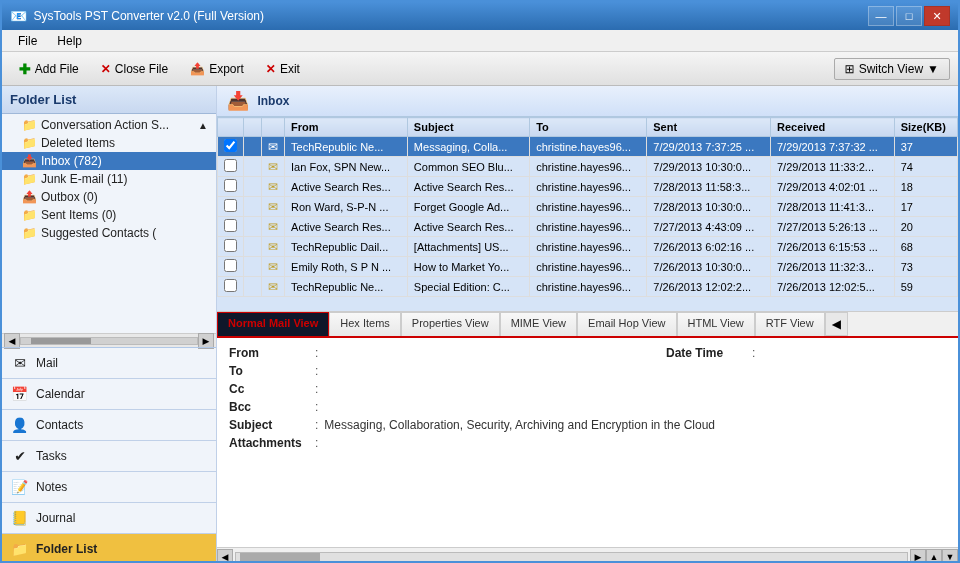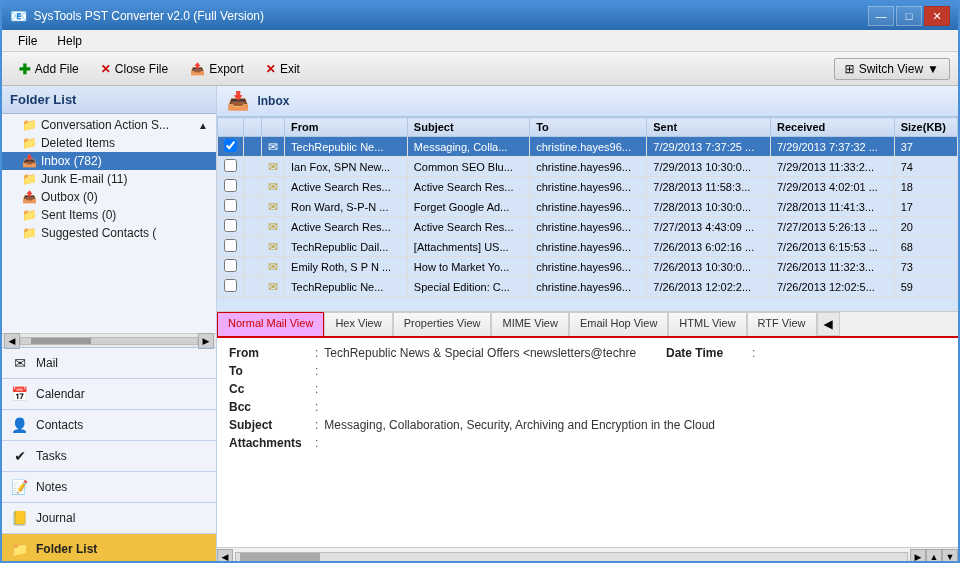--- a/index.html
+++ b/index.html
@@ -166,21 +166,21 @@
     .view-tab {
       padding: 4px 10px;
       cursor: pointer;
       font-size: 11px;
       border: 1px solid #ccc;
       border-bottom: none;
       background: linear-gradient(to bottom, #f8f8f8, #e8e8e8);
       white-space: nowrap;
       color: #333;
     }
-    .view-tab.active { background: #f0abfc; font-weight: normal; color: #c00; border-color: #c00; border-bottom: 2px solid white; margin-bottom: -2px; }
+    .view-tab.active { background: #0f172a; font-weight: bold; color: #c00; border-color: #c00; border-bottom: 2px solid white; margin-bottom: -2px; }
     .view-tab-arrow { padding: 4px 6px; cursor: pointer; background: #e8e8e8; border: 1px solid #ccc; }
 
     
     .email-detail {
       padding: 8px 12px;
       background: white;
       flex: 1;
       overflow-y: auto;
     }
     .detail-row {
@@ -508,37 +508,36 @@
       <td>7/26/2013 12:02:2...</td>
       <td>7/26/2013 12:02:5...</td>
       <td>59</td>
     </tr>
           </tbody>
       </table>
     </div>
 
     <div class="view-tabs">
       <div class="view-tab active">Normal Mail View</div>
-      <div class="view-tab">Hex View</div>
+      <div class="view-tab">Hex Items</div>
       <div class="view-tab">Properties View</div>
       <div class="view-tab">MIME View</div>
       <div class="view-tab">Email Hop View</div>
       <div class="view-tab">HTML View</div>
       <div class="view-tab">RTF View</div>
       <div class="view-tab-arrow">◀</div>
 
     </div>
 
     <div class="email-detail">
 
       <div class="detail-row-split">
         <div class="detail-col">
           <span class="detail-label">From</span>
           <span class="detail-sep">:</span>
-          <span class="detail-value">TechRepublic News &amp; Special Offers &lt;newsletters@techre</span>
         </div>
         <div class="detail-col-right">
           <span class="detail-label" style="font-weight:bold;">Date Time</span>
           <span class="detail-sep">:</span>
         </div>
       </div>
 
       <div class="detail-row">
         <span class="detail-label">To</span>
         <span class="detail-sep">:</span>

